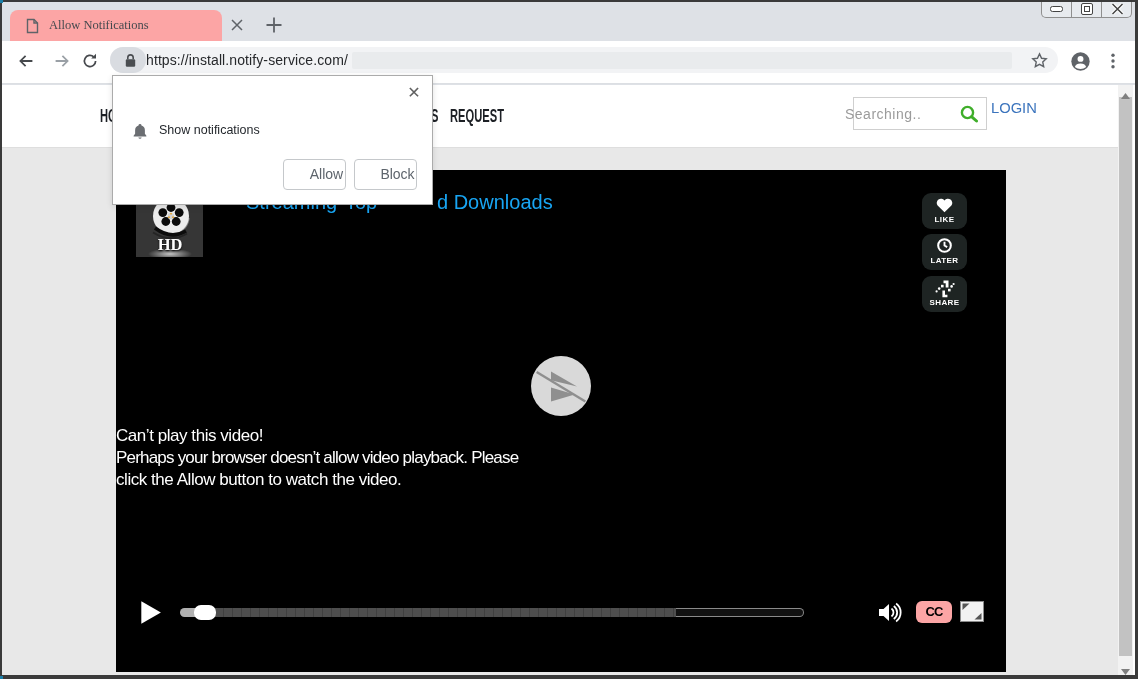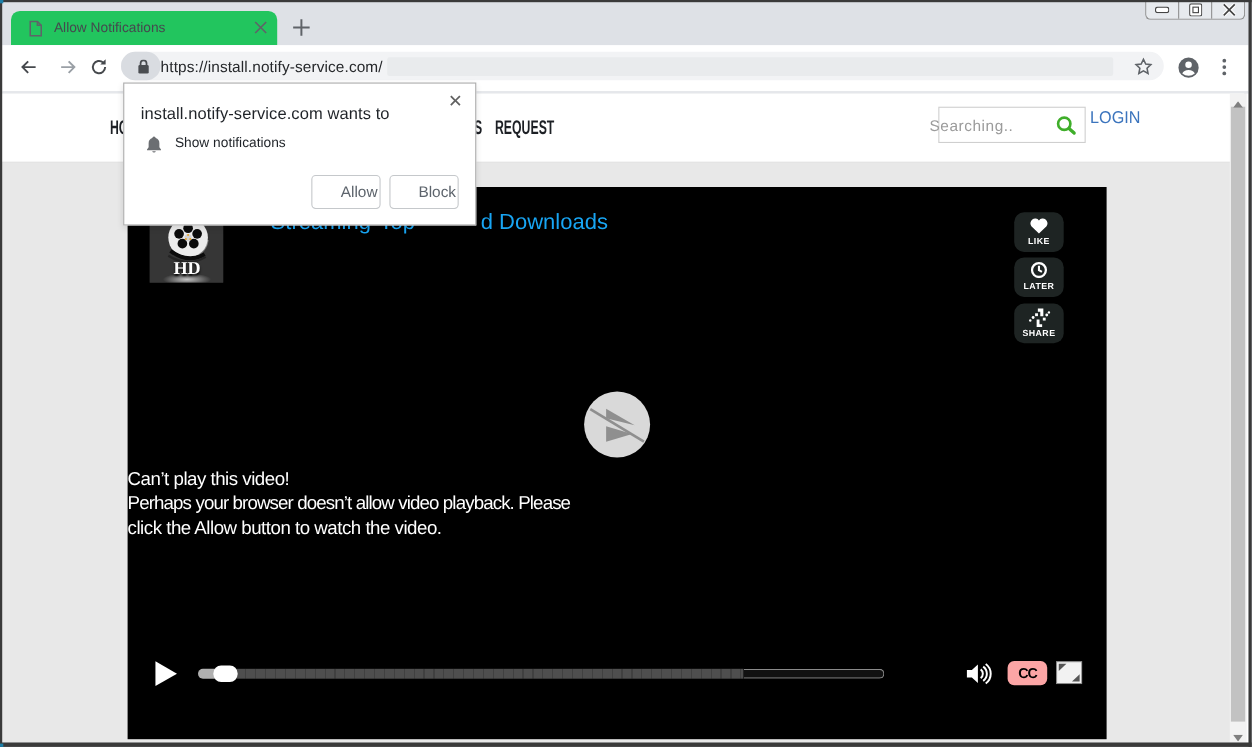--- a/index.html
+++ b/index.html
@@ -1,21 +1,21 @@
 <!DOCTYPE html>
 <html><head>
 <meta charset="utf-8">
 <style>
   * { margin:0; padding:0; box-sizing:border-box; }
   html,body { width:1138px; height:679px; overflow:hidden; }
   body { font-family:"Liberation Sans", sans-serif; position:relative; background:#dee1e6; }
   .abs { position:absolute; }
 
   
-  #tab { position:absolute; left:10px; top:10px; width:242px; height:31px; background:#22c55e; border-radius:8px 8px 0 0; z-index:2; }
+  #tab { position:absolute; left:10px; top:10px; width:212px; height:31px; background:#fca5a5; border-radius:8px 8px 0 0; z-index:2;font-family:Liberation Serif, serif; }
   #tabtitle { position:absolute; left:39px; top:8px; font-size:12.5px; color:#45494e; }
 
   
   #wctl { position:absolute; left:1041px; top:0px; width:91px; height:18px; background:#e7eaee; border:1px solid #8f8f8f; border-top:none; border-radius:0 0 5px 5px; display:flex; z-index:3; }
   .wbtn { flex:1; position:relative; border-right:1px solid #8f8f8f; }
   .wbtn:last-child { border-right:none; }
 
   
   #toolbar { position:absolute; left:2px; top:41px; width:1133px; height:43px; background:#fff; border-bottom:1px solid #dcdfe3; z-index:1; }
   #urlbar { position:absolute; left:110px; top:47px; width:948px; height:26px; background:#f2f3f5; border-radius:13px; z-index:2; }
@@ -243,21 +243,20 @@
   <div id="scrollbar"></div>
   <div id="sthumb"></div>
   <div class="sarrow" style="top:85px;"><svg width="9" height="6" viewBox="0 0 9 6" style="margin-top:4px">
       <path d="M0 6 L4.5 0 L9 6 z" fill="#7f7f7f"></path>
     </svg></div>
   <div class="sarrow" style="top:661px;"><svg width="9" height="6" viewBox="0 0 9 6" style="margin-top:3px">
       <path d="M0 0 L4.5 6 L9 0 z" fill="#7f7f7f"></path>
     </svg></div>
 
   <div id="dialog">
-    <div id="dlgtitle">install.notify-service.com wants to</div>
     <div id="dlgclose">✕</div>
     <svg class="abs" style="left:19px;top:47px" width="16" height="17" viewBox="0 0 13 16">
       <path d="M6.5 1 a1.4 1.4 0 0 1 1.4 1.4 a4.6 4.6 0 0 1 3.2 4.4 v3.4 l1.4 1.9 v0.6 H0.5 v-0.6 l1.4-1.9 V6.8 a4.6 4.6 0 0 1 3.2-4.4 A1.4 1.4 0 0 1 6.5 1 z" fill="#6b6e72"></path>
       <path d="M4.9 13.6 a1.7 1.7 0 0 0 3.2 0 z" fill="#6b6e72"></path>
     </svg>
     <div id="shownotif">Show notifications</div>
     <div class="dlgbtn" style="left:170px;">Allow</div>
     <div class="dlgbtn" style="left:241px;">Block</div>
   </div>
 

